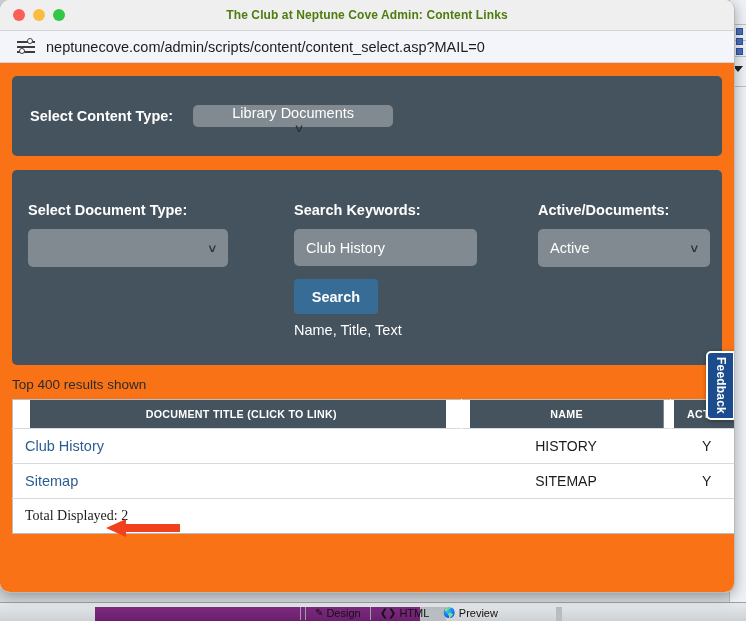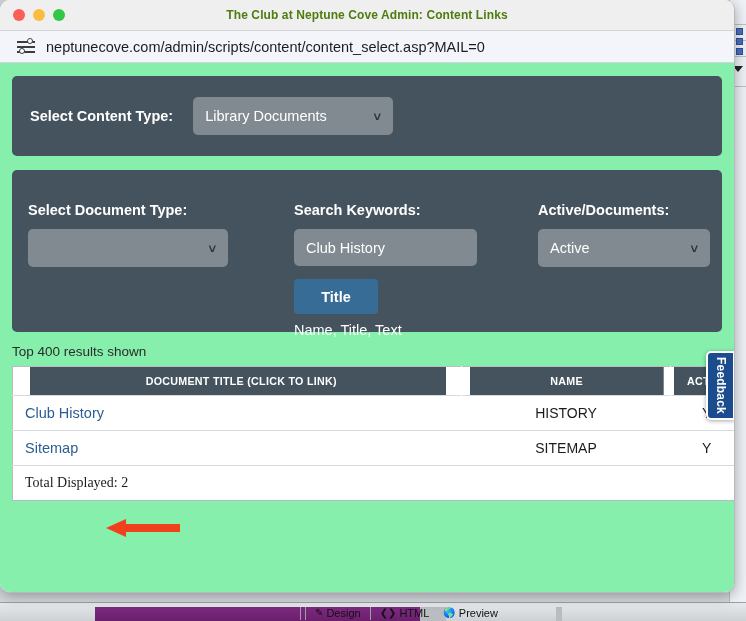--- a/index.html
+++ b/index.html
@@ -145,21 +145,21 @@
   .url-text {
     font-size: 14.5px;
     color: #1d1d1f;
     white-space: nowrap;
   }
 
   
   .page {
     position: relative;
     height: 530px;
-    background: #86efac;
+    background: #f97316;
     overflow: hidden;
   }
 
   .panel {
     background: #44535d;
     border-radius: 5px;
     margin: 0 12px;
   }
 
   .panel-top {
@@ -193,26 +193,27 @@
   .sel .caret {
     font-size: 13px;
     color: #2b3238;
     font-weight: bold;
     margin-left: 12px;
   }
 
   .sel-content-type {
     margin-left: 20px;
     width: 200px;
-    height: 38px;
+    height: 22px;
+    flex-direction: column;
   }
 
   .panel-search {
     margin-top: 14px;
-    height: 162px;
+    height: 195px;
     position: relative;
     padding: 0;
   }
 
   .col {
     position: absolute;
   }
   .col-doctype { left: 16px; top: 32px; }
   .col-keywords { left: 282px; top: 32px; }
   .col-active { left: 526px; top: 32px; }
@@ -428,21 +429,21 @@
           <div class="sel sel-doctype">
             <span></span>
             <span class="caret">˅</span>
           </div>
         </div>
 
         <div class="col col-keywords">
           <span class="lbl">Search Keywords:</span>
           <input class="txtinput" type="text" value="Club History" style="">
           <div>
-            <button class="search-btn">Title</button>
+            <button class="search-btn">Search</button>
           </div>
           <div class="hint">Name, Title, Text</div>
         </div>
 
         <div class="col col-active">
           <span class="lbl">Active/Documents:</span>
           <div class="sel sel-active">
             <span>Active</span>
             <span class="caret">˅</span>
           </div>

